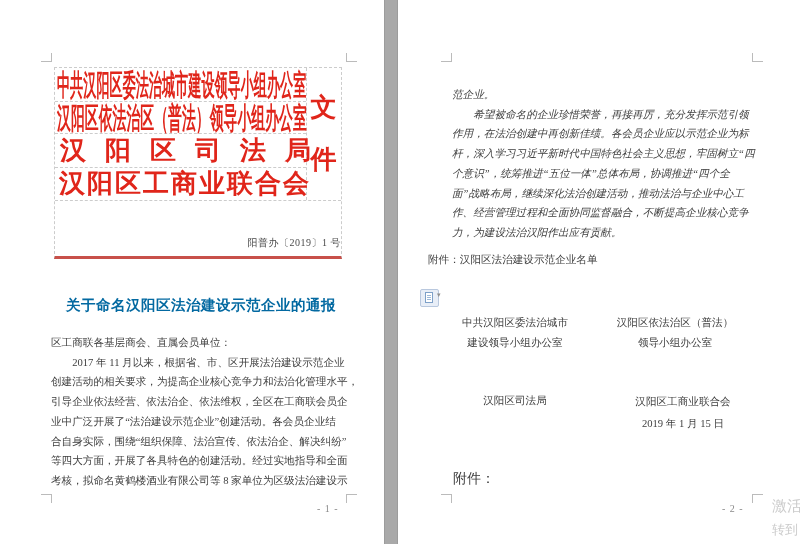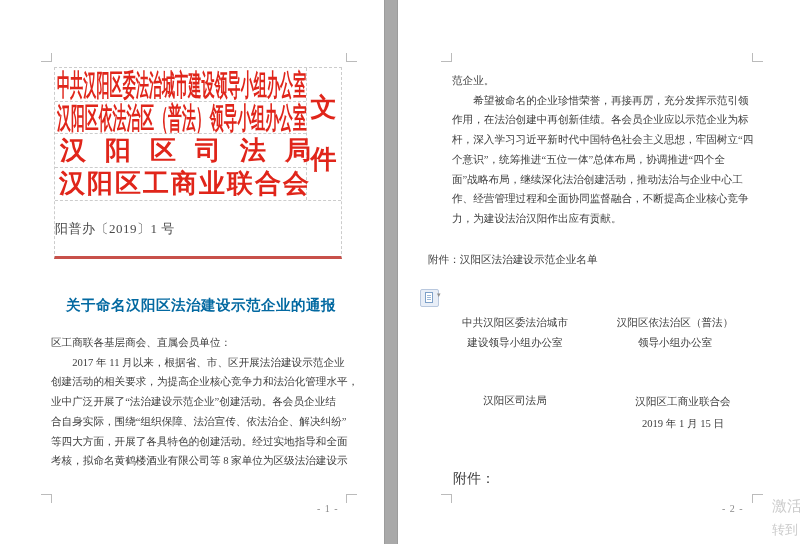--- a/index.html
+++ b/index.html
@@ -23,29 +23,29 @@
   .rr4{height:32px;}
   .redtxt{color:#e0251a;font-weight:bold;line-height:1;white-space:nowrap;}
   .compress{display:inline-block;font-size:25px;transform-origin:0 50%;margin-left:2px;}
   .c1{transform:scale(0.525,1.18);}
   .c2{transform:scale(0.555,1.18);}
   .big3{font-size:26px;letter-spacing:19px;margin-left:5px;}
   .big4{font-size:26px;letter-spacing:2px;margin-left:4px;}
   #orgs-side{position:absolute;right:0;top:0;width:35px;height:132px;display:flex;
     flex-direction:column;justify-content:space-evenly;align-items:center;}
   .side-char{font-size:26px;}
-  #docrow{height:54px;display:flex;align-items:flex-end;justify-content:flex-start;
-    box-sizing:border-box;padding-bottom:17px;font-size:13px;color:#4a4a4a;letter-spacing:0.5px;}
+  #docrow{height:54px;display:flex;align-items:flex-end;justify-content:flex-end;
+    box-sizing:border-box;padding-bottom:5px;font-size:10px;color:#4a4a4a;letter-spacing:0.5px;}
   
   #doc-title{left:48px;top:296px;width:306px;text-align:center;font-size:14.5px;
     font-weight:bold;color:#0369a1;letter-spacing:0.5px;}
   .bodyblock{font-size:10.6px;line-height:19.7px;color:#3e3e3e;}
   .bodyblock div{white-space:pre;}
   #body1{left:51px;top:333px;}
-  #body2{left:452px;top:71px;}
+  #body2{left:452px;top:85px;font-style:italic;}
   #attach-ref{left:428px;top:250px;font-size:10.6px;line-height:19.7px;color:#3e3e3e;white-space:pre;}
   .sigcol{width:170px;text-align:center;font-size:10.6px;line-height:20px;color:#3e3e3e;}
   #sig1{left:430px;top:313px;}
   #sig2{left:590px;top:313px;}
   #sig3{left:430px;top:391px;}
   #sig4{left:598px;top:391px;line-height:21.5px;}
   #attach2{left:453px;top:470px;font-size:14px;color:#3e3e3e;white-space:pre;}
   .pagenum{font-size:10px;color:#8a8a8a;letter-spacing:1px;white-space:pre;}
   #pn1{left:317px;top:503px;}
   #pn2{left:722px;top:503px;}
@@ -108,20 +108,21 @@
         <span>阳普办〔2019〕1 号</span>
       </div>
     </div>
 
     <div class="abs" id="doc-title">关于命名汉阳区法治建设示范企业的通报</div>
 
     <div class="abs bodyblock" id="body1">
       <div>区工商联各基层商会、直属会员单位：</div>
       <div>　　2017 年 11 月以来，根据省、市、区开展法治建设示范企业</div>
       <div>创建活动的相关要求，为提高企业核心竞争力和法治化管理水平，</div>
+      <div>引导企业依法经营、依法治企、依法维权，全区在工商联会员企</div>
       <div>业中广泛开展了“法治建设示范企业”创建活动。各会员企业结</div>
       <div>合自身实际，围绕“组织保障、法治宣传、依法治企、解决纠纷”</div>
       <div>等四大方面，开展了各具特色的创建活动。经过实地指导和全面</div>
       <div>考核，拟命名黄鹤楼酒业有限公司等 8 家单位为区级法治建设示</div>
     </div>
 
     <div class="abs pagenum" id="pn1">- 1 -</div>
 
     <div class="abs cm tl" id="cm1tl"></div>
     <div class="abs cm tr" id="cm1tr"></div>

